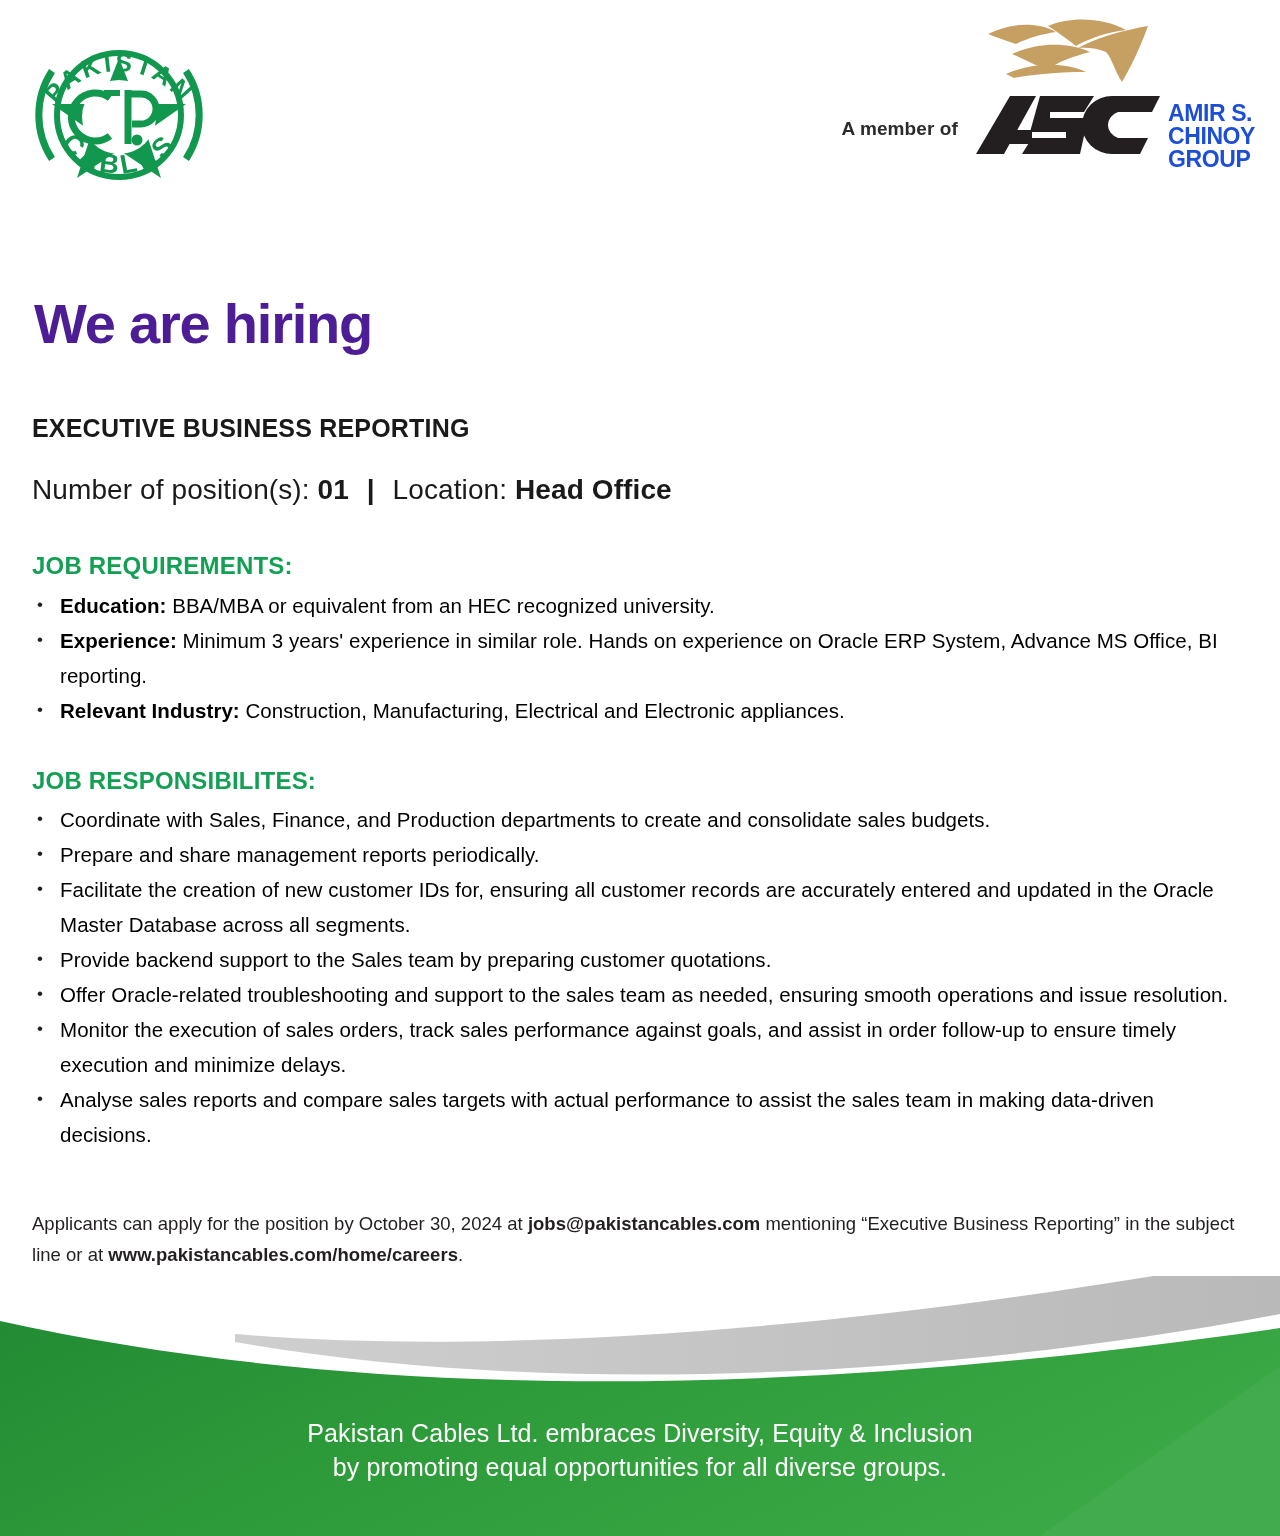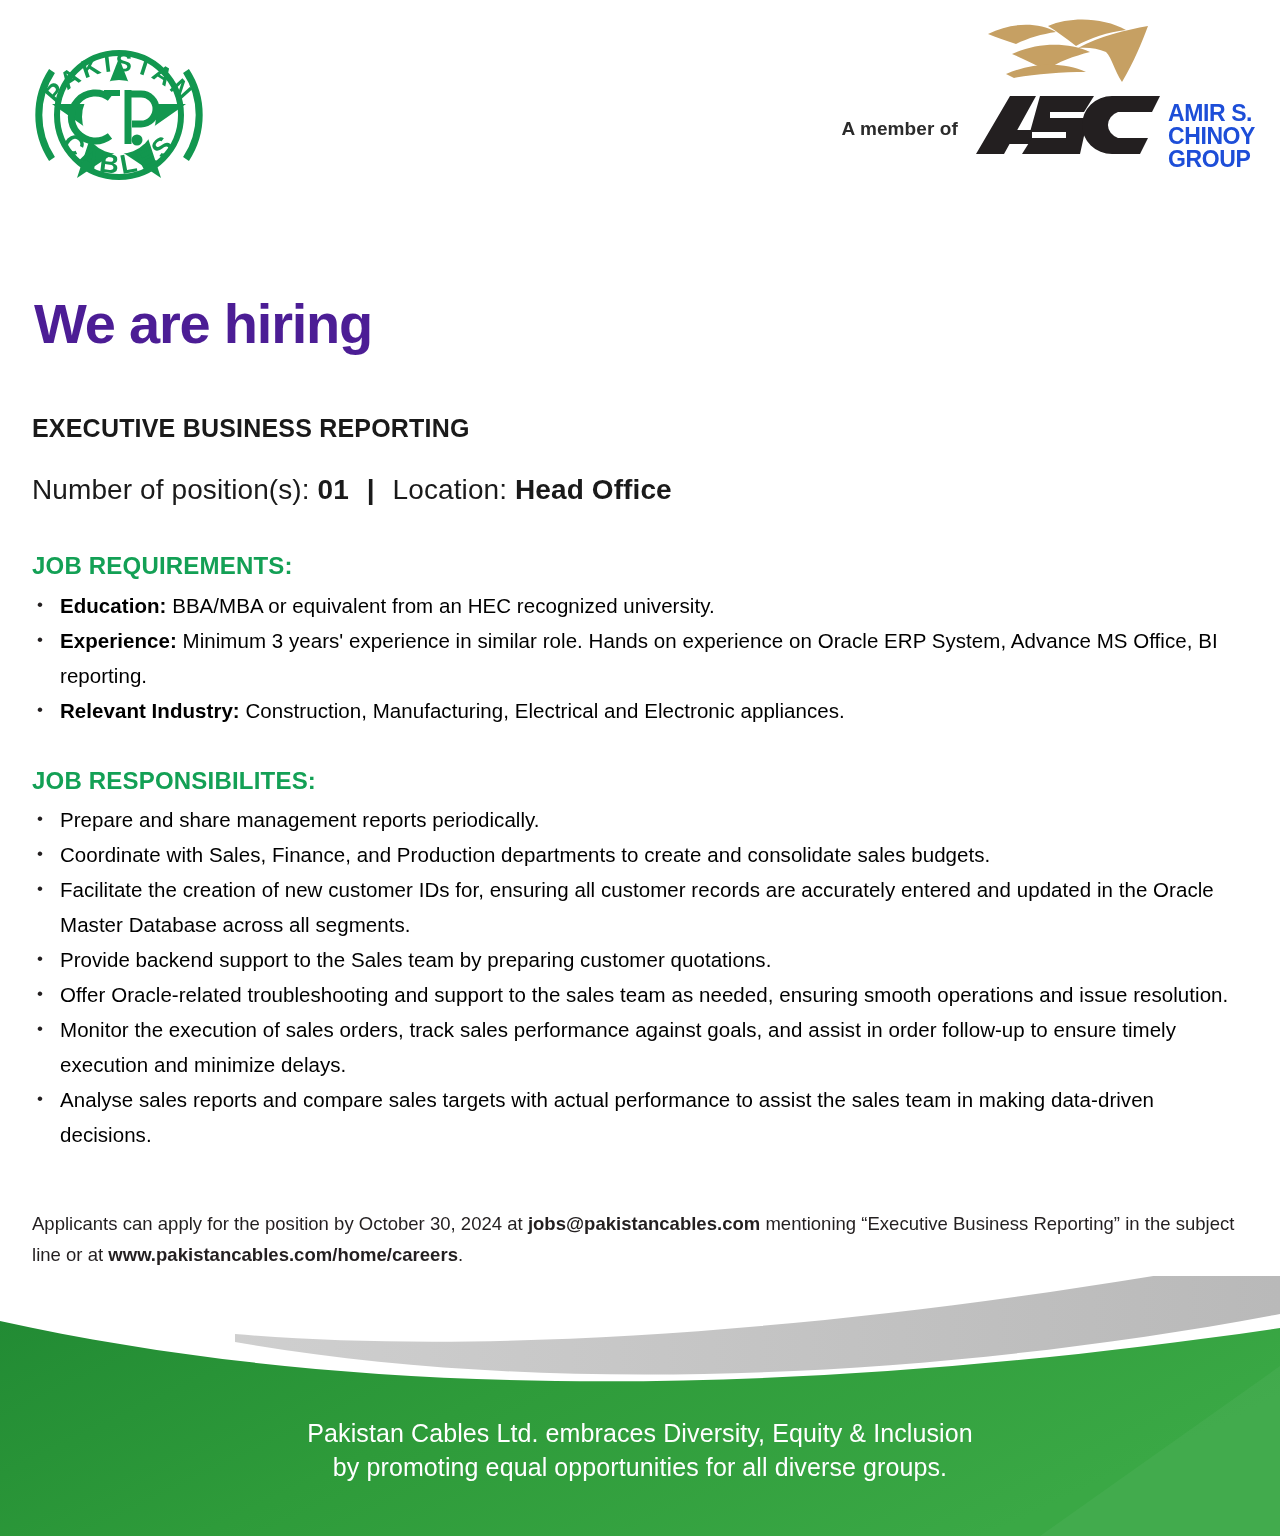--- a/index.html
+++ b/index.html
@@ -188,22 +188,22 @@
 
     <div class="sec-head" id="req-head">JOB REQUIREMENTS:</div>
     <ul class="bullets" id="req-list">
         <li><b>Education:</b><span> BBA/MBA or equivalent from an HEC recognized university.</span></li>
         <li><b>Experience:</b><span> Minimum 3 years' experience in similar role. Hands on experience on Oracle ERP System, Advance MS Office, BI reporting.</span></li>
         <li><b>Relevant Industry:</b><span> Construction, Manufacturing, Electrical and Electronic appliances.</span></li>
       </ul>
 
     <div class="sec-head" id="resp-head">JOB RESPONSIBILITES:</div>
     <ul class="bullets" id="resp-list">
+        <li><span>Coordinate with Sales, Finance, and Production departments to create and consolidate sales budgets.</span></li>
         <li><span>Prepare and share management reports periodically.</span></li>
-        <li><span>Coordinate with Sales, Finance, and Production departments to create and consolidate sales budgets.</span></li>
         <li><span>Facilitate the creation of new customer IDs for, ensuring all customer records are accurately entered and updated in the Oracle Master Database across all segments.</span></li>
         <li><span>Provide backend support to the Sales team by preparing customer  quotations.</span></li>
         <li><span>Offer Oracle-related troubleshooting and support to the sales team as needed, ensuring smooth operations and issue resolution.</span></li>
         <li><span>Monitor the execution of sales orders, track sales performance against goals, and assist in order follow-up to ensure timely execution and minimize delays.</span></li>
         <li><span>Analyse sales reports and compare sales targets with actual performance to assist the sales team in making data-driven decisions.</span></li>
       </ul>
 
     <div class="apply">
       <span>Applicants can apply for the position by October 30, 2024 at </span><b>jobs@pakistancables.com</b><span> mentioning “Executive Business Reporting” in the subject line or at  </span><b>www.pakistancables.com/home/careers</b><span>.</span>
     </div>

